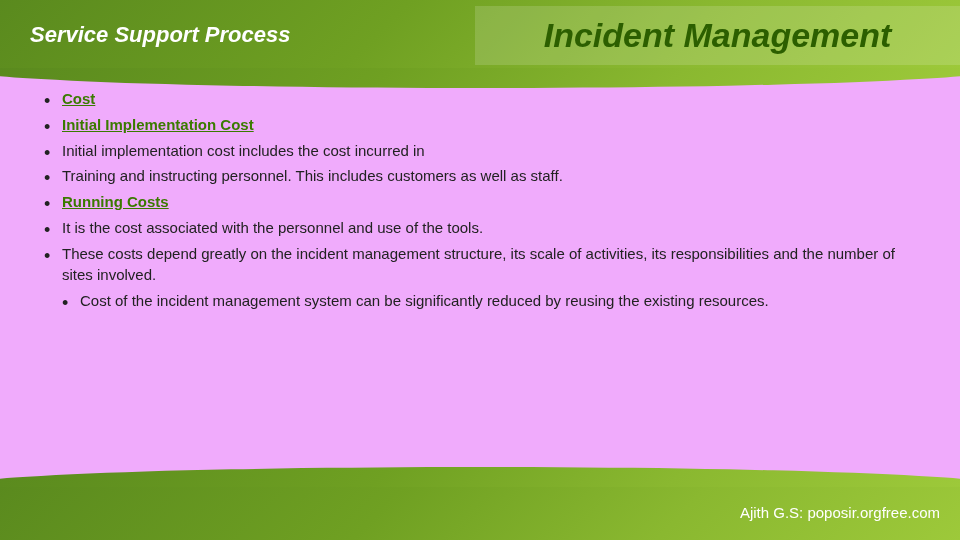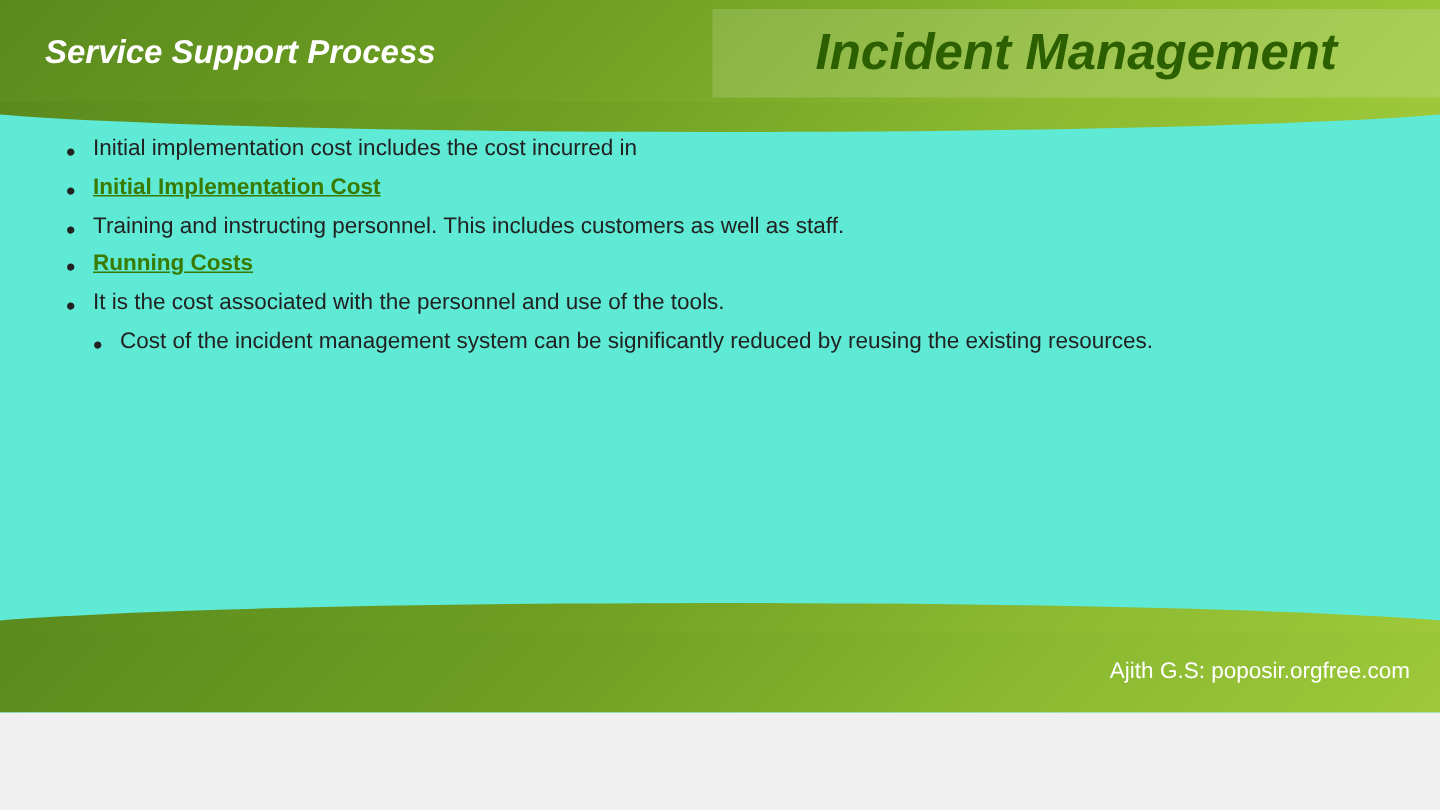--- a/index.html
+++ b/index.html
@@ -8,22 +8,22 @@
       width: 960px;
       height: 540px;
       background: #f0f0f0;
       font-family: Arial, sans-serif;
       overflow: hidden;
       position: relative;
     }
 
     .slide {
       width: 960px;
-      height: 475px;
-      background: #5eead4;
+      height: 540px;
+      background: #f0abfc;
       position: relative;
       overflow: hidden;
     }
 
     
     .top-banner {
       position: absolute;
       top: 0;
       left: 0;
       width: 100%;
@@ -152,33 +152,39 @@
 <div class="slide">
 
   <div class="top-banner">
     <div class="banner-left">Service Support Process</div>
     <div class="banner-right">Incident Management</div>
   </div>
 
   <div class="content">
     <ul class="bullet-list">
       <li>
-        <span>Initial implementation cost includes the cost incurred in</span>
+        <span class="underline-green">Cost</span>
       </li>
       <li>
         <span class="underline-green">Initial Implementation Cost</span>
+      </li>
+      <li>
+        <span>Initial implementation cost includes the cost incurred in</span>
       </li>
       <li>
         <span>Training and instructing personnel. This includes customers as well as staff.</span>
       </li>
       <li>
         <span class="underline-green">Running Costs</span>
       </li>
       <li>
         <span>It is the cost associated with the personnel and use of the tools.</span>
+      </li>
+      <li>
+        <span>These costs depend greatly on the incident management structure, its scale of activities, its responsibilities and the number of sites involved.</span>
       </li>
       <li class="indent-extra">
         <span>Cost of the incident management system can be significantly reduced by reusing the existing resources.</span>
       </li>
     </ul>
   </div>
 
   <div class="bottom-banner">
     <span class="bottom-credit">Ajith G.S:    poposir.orgfree.com</span>
   </div>

